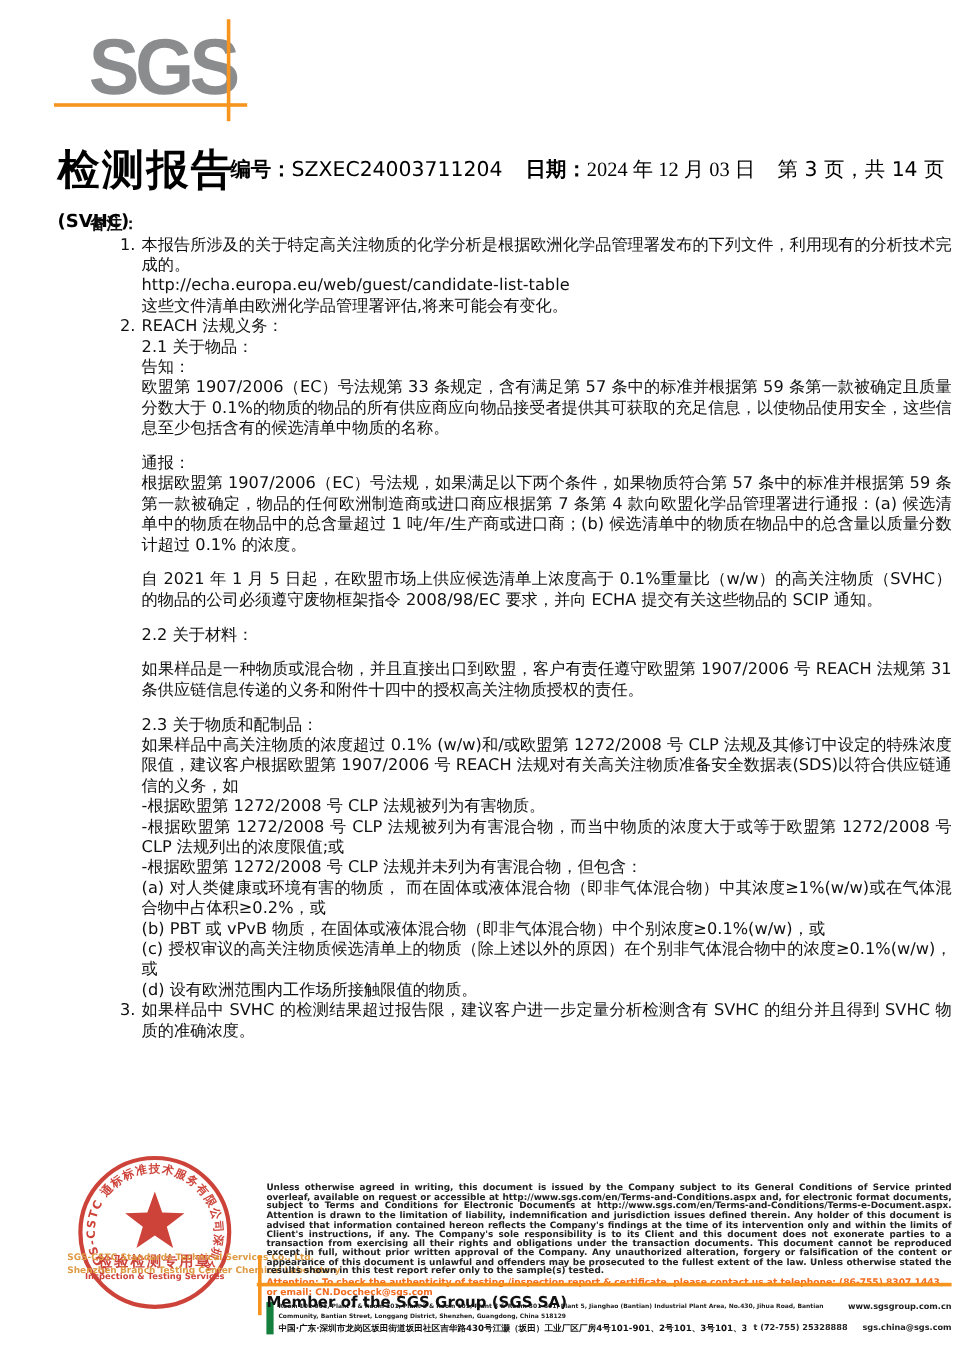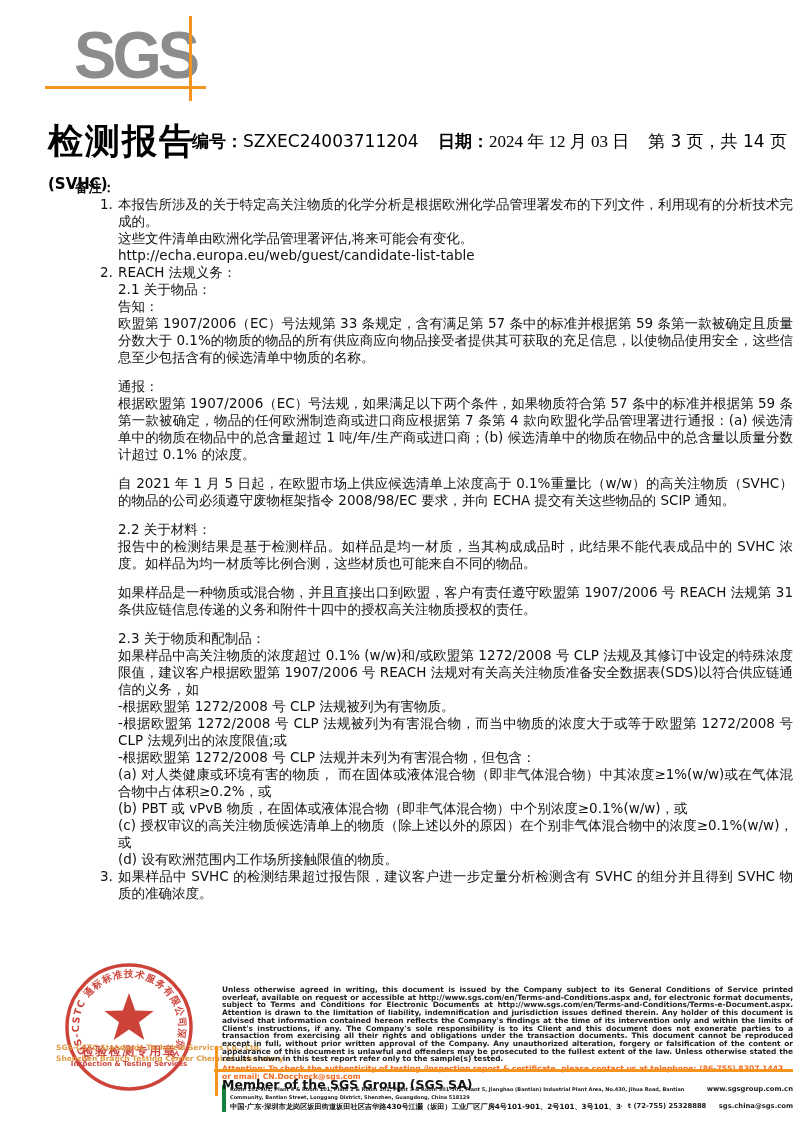--- a/index.html
+++ b/index.html
@@ -30,21 +30,21 @@
   .note-line .marker{position:absolute;left:0;top:0;}
   .note-line .txt{overflow-wrap:anywhere;}
 
   
   .stamp{position:absolute;left:63px;top:961px;width:132px;height:132px;opacity:.92;}
   .company{position:absolute;left:56px;top:1042px;width:200px;color:#de9b45;
            font-size:7.5px;line-height:11px;font-weight:bold;white-space:nowrap;}
   .legalblock{position:absolute;left:222px;top:986px;width:571px;}
   .legal{margin:0;font-size:7.4px;line-height:7.7px;text-align:justify;font-weight:bold;color:#222;}
   .attention{margin:2px 0 0 0;font-size:7.6px;line-height:8.4px;font-weight:bold;color:#f26c21;}
-  .addr{margin-top:3px;border-left:4px solid #15803d;padding-left:4px;}
+  .addr{margin-top:3px;border-left:6px solid #15803d;padding-left:4px;}
   .addr-row{display:flex;align-items:flex-start;}
   .addr-en{flex:1;font-size:5px;line-height:8px;font-weight:bold;color:#222;}
   .addr-cn{flex:1;font-size:7.2px;line-height:11px;font-weight:bold;color:#111;white-space:nowrap;overflow:hidden;}
   .addr-right{font-size:6.8px;line-height:8px;font-weight:bold;color:#222;margin-left:6px;white-space:nowrap;}
   .addr-right.r2{line-height:11px;}
   .addr-right .mail{margin-left:10px;}
   .orange-hline{position:absolute;left:214px;top:1069px;width:579px;height:2.5px;background:#f7941d;}
   .orange-vtick{position:absolute;left:215px;top:1046px;width:2.5px;height:50px;background:#f7941d;}
   .member{position:absolute;left:222px;top:1077px;width:568px;
           font-size:12.5px;font-weight:bold;color:#111;}
@@ -65,31 +65,30 @@
   </div>
   <div class="hfield" id="f-date">
     <span class="lab">日期：</span><span>2024 年 12 月 03 日</span>
   </div>
   <div class="hfield" id="f-page">第 3 页，共 14 页</div>
 
   <div class="notes">
     <div class="notes-heading">备注：</div>
     <div class="notes-list">
         <div class="note-line"><span class="marker">1.</span><span class="txt">本报告所涉及的关于特定高关注物质的化学分析是根据欧洲化学品管理署发布的下列文件，利用现有的分析技术完成的。</span></div>
+        <div class="note-line"><span class="txt">http://echa.europa.eu/web/guest/candidate-list-table</span></div>
         <div class="note-line"><span class="txt">这些文件清单由欧洲化学品管理署评估,将来可能会有变化。</span></div>
-        <div class="note-line"><span class="txt">http://echa.europa.eu/web/guest/candidate-list-table</span></div>
         <div class="note-line"><span class="marker">2.</span><span class="txt">REACH 法规义务：</span></div>
         <div class="note-line"><span class="txt">2.1 关于物品：</span></div>
         <div class="note-line"><span class="txt">告知：</span></div>
         <div class="note-line"><span class="txt">欧盟第 1907/2006（EC）号法规第 33 条规定，含有满足第 57 条中的标准并根据第 59 条第一款被确定且质量分数大于 0.1%的物质的物品的所有供应商应向物品接受者提供其可获取的充足信息，以使物品使用安全，这些信息至少包括含有的候选清单中物质的名称。</span></div>
         <div class="note-line gap"><span class="txt">通报：</span></div>
         <div class="note-line"><span class="txt">根据欧盟第 1907/2006（EC）号法规，如果满足以下两个条件，如果物质符合第 57 条中的标准并根据第 59 条第一款被确定，物品的任何欧洲制造商或进口商应根据第 7 条第 4 款向欧盟化学品管理署进行通报：(a) 候选清单中的物质在物品中的总含量超过 1 吨/年/生产商或进口商；(b) 候选清单中的物质在物品中的总含量以质量分数计超过 0.1% 的浓度。</span></div>
         <div class="note-line gap"><span class="txt">自 2021 年 1 月 5 日起，在欧盟市场上供应候选清单上浓度高于 0.1%重量比（w/w）的高关注物质（SVHC）的物品的公司必须遵守废物框架指令 2008/98/EC 要求，并向 ECHA 提交有关这些物品的 SCIP 通知。</span></div>
         <div class="note-line gap"><span class="txt">2.2 关于材料：</span></div>
-        <div class="note-line"><span class="txt">报告中的检测结果是基于检测样品。如样品是均一材质，当其构成成品时，此结果不能代表成品中的 SVHC 浓度。如样品为均一材质等比例合测，这些材质也可能来自不同的物品。</span></div>
         <div class="note-line gap"><span class="txt">如果样品是一种物质或混合物，并且直接出口到欧盟，客户有责任遵守欧盟第 1907/2006 号 REACH 法规第 31 条供应链信息传递的义务和附件十四中的授权高关注物质授权的责任。</span></div>
         <div class="note-line gap"><span class="txt">2.3 关于物质和配制品：</span></div>
         <div class="note-line"><span class="txt">如果样品中高关注物质的浓度超过 0.1% (w/w)和/或欧盟第 1272/2008 号 CLP 法规及其修订中设定的特殊浓度限值，建议客户根据欧盟第 1907/2006 号 REACH 法规对有关高关注物质准备安全数据表(SDS)以符合供应链通信的义务，如</span></div>
         <div class="note-line"><span class="txt">-根据欧盟第 1272/2008 号 CLP 法规被列为有害物质。</span></div>
         <div class="note-line"><span class="txt">-根据欧盟第 1272/2008 号 CLP 法规被列为有害混合物，而当中物质的浓度大于或等于欧盟第 1272/2008 号 CLP 法规列出的浓度限值;或</span></div>
         <div class="note-line"><span class="txt">-根据欧盟第 1272/2008 号 CLP 法规并未列为有害混合物，但包含：</span></div>
         <div class="note-line"><span class="txt">(a) 对人类健康或环境有害的物质， 而在固体或液体混合物（即非气体混合物）中其浓度≥1%(w/w)或在气体混合物中占体积≥0.2%，或</span></div>
         <div class="note-line"><span class="txt">(b) PBT 或 vPvB 物质，在固体或液体混合物（即非气体混合物）中个别浓度≥0.1%(w/w)，或</span></div>
         <div class="note-line"><span class="txt">(c) 授权审议的高关注物质候选清单上的物质（除上述以外的原因）在个别非气体混合物中的浓度≥0.1%(w/w)，或</span></div>
         <div class="note-line"><span class="txt">(d) 设有欧洲范围内工作场所接触限值的物质。</span></div>

